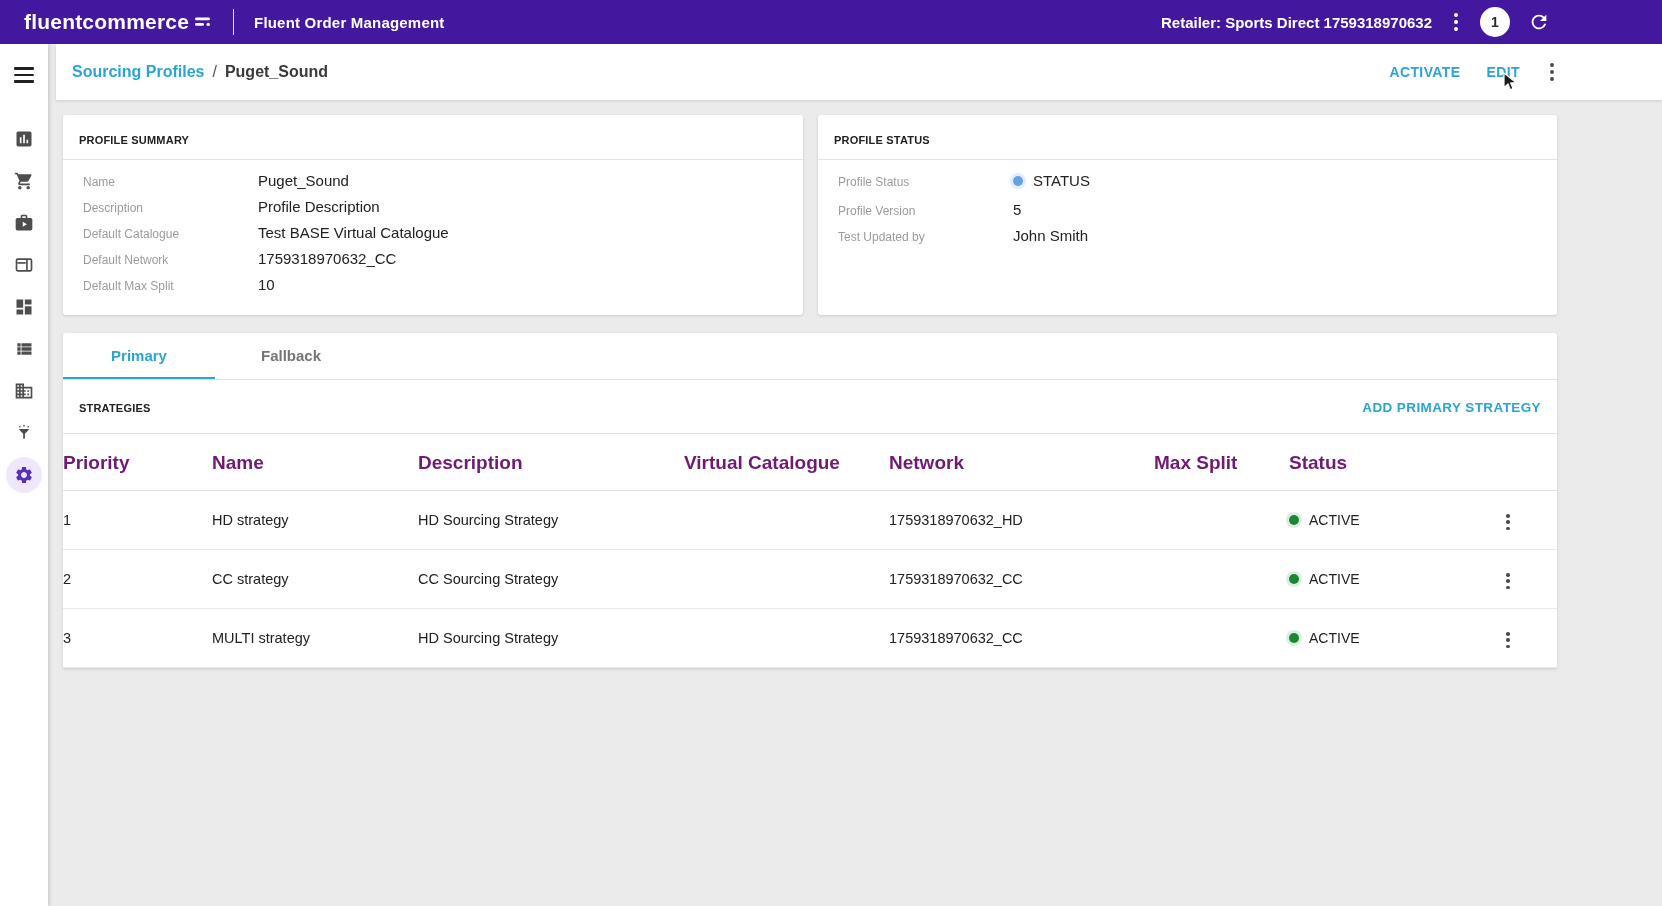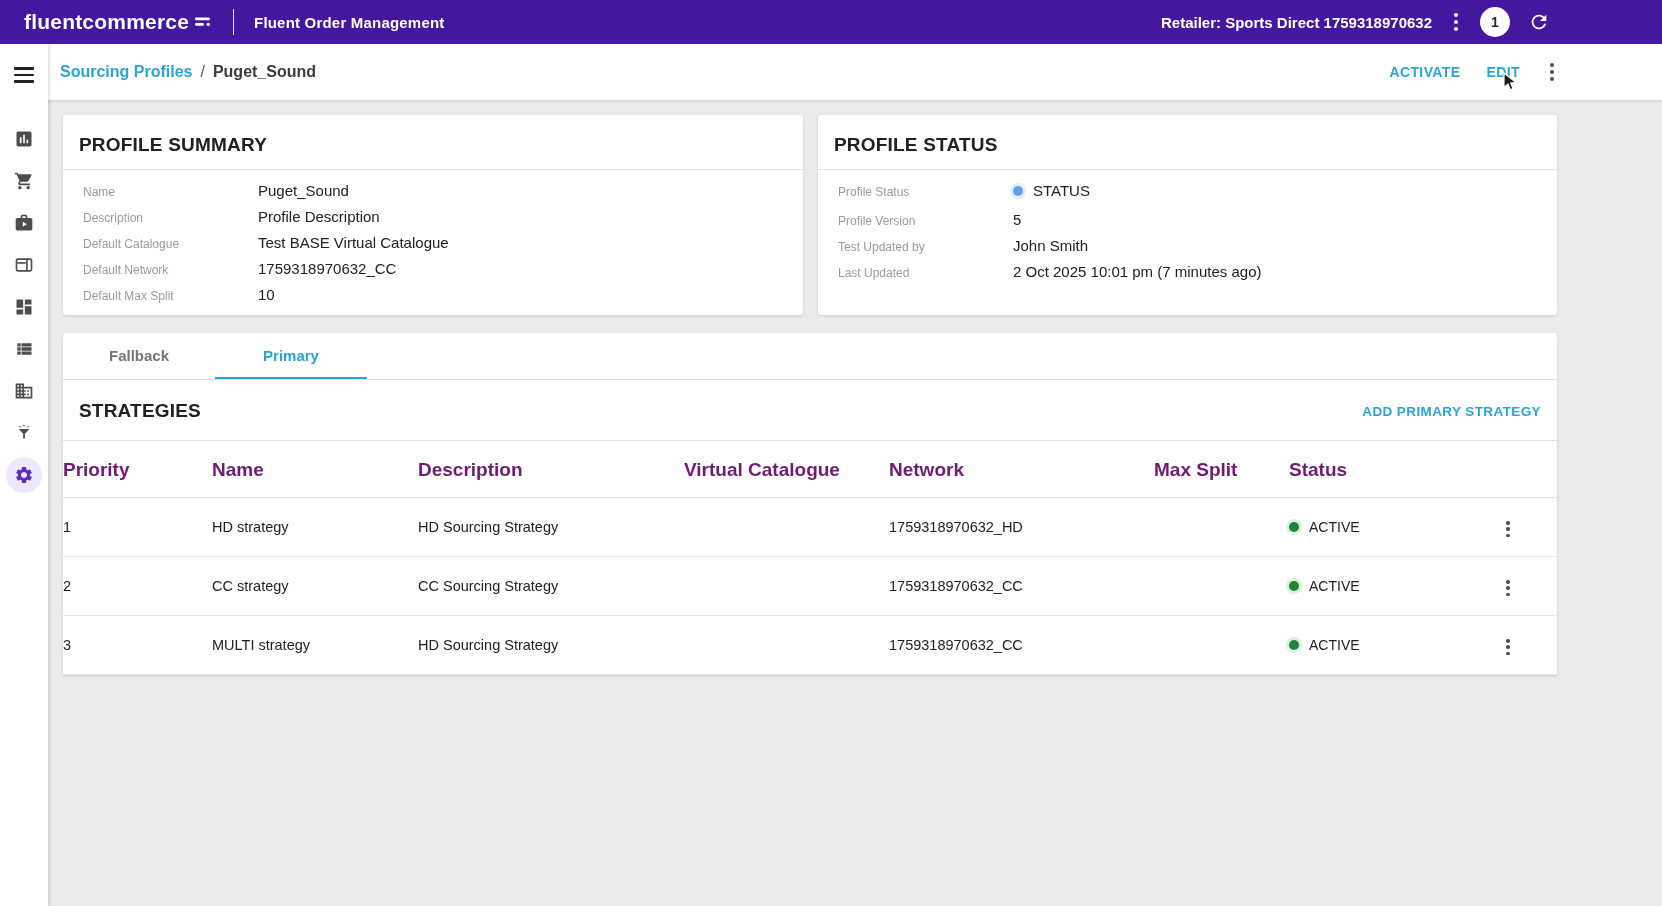--- a/index.html
+++ b/index.html
@@ -43,58 +43,58 @@
     color: #4d4d4d; cursor: pointer; position: relative; }
   .nav-icon svg { display: block; }
   .nav-icon.active { color: #5b2ec0; }
   .nav-icon.active::before {
     content: ""; position: absolute; width: 36px; height: 36px; border-radius: 50%;
     background: rgba(123,63,217,.12); left: -7px; top: -8px;
   }
 
   
   .page-header {
-    position: absolute; top: 44px; left: 44px; right: 0; height: 56px; background: #fff;
+    position: absolute; top: 44px; left: 56px; right: 0; height: 56px; background: #fff;
     box-shadow: 0 1px 3px rgba(0,0,0,.12); display: flex; align-items: center;
     padding: 0 104px 0 16px; z-index: 10;
   }
   .breadcrumb { font-size: 16px; display: flex; gap: 8px; align-items: center; }
   .breadcrumb .parent { color: #2AA4D4; font-weight: 700; cursor: pointer; }
   .breadcrumb .sep { color: #555; }
   .breadcrumb .current { color: #3a3a3a; font-weight: 700; }
   .header-actions { margin-left: auto; display: flex; align-items: center; gap: 26px; }
   .text-btn { color: #2AA4D4; font-size: 14px; font-weight: 700; letter-spacing: .4px; cursor: pointer; background: none; border: none; font-family: inherit; }
   .kebab.dark i { background: #4d4d4d; }
 
   
   .content { position: absolute; top: 100px; left: 48px; right: 0; bottom: 0; padding: 15px 105px 0 15px; }
   .cards-row { display: flex; gap: 15px; }
   .card { background: #fff; border-radius: 3px; box-shadow: 0 1px 3px rgba(0,0,0,.14); }
   .summary-card { width: 740px; height: 200px; }
   .status-card { flex: 1; height: 200px; }
-  .card-title { font-size: 19px; font-weight: 700; letter-spacing: .2px; color: #212121;
+  .card-title { font-size: 11px; font-weight: 700; letter-spacing: .2px; color: #212121;
     padding: 19px 16px 13px 16px; border-bottom: 1px solid #e4e4e4; }
   .card-body { padding: 12px 16px 0 20px; }
   .field-row { display: flex; align-items: baseline; margin-bottom: 9px; }
   .field-label { width: 175px; flex: none; font-size: 12px; color: #9b9b9b; }
   .field-value { font-size: 15px; color: #212121; }
   .status-inline { display: flex; align-items: center; gap: 10px; }
   .dot { width: 10px; height: 10px; border-radius: 50%; flex: none; }
   .dot.draft { background: #64A0E8; box-shadow: 0 0 0 3px rgba(100,160,232,.18); }
   .dot.active { background: #1D8634; box-shadow: 0 0 0 3px rgba(29,134,52,.15); }
 
   
   .strategies-card { margin-top: 18px; background: #fff; border-radius: 3px 3px 0 0;
     box-shadow: 0 1px 3px rgba(0,0,0,.14); }
   .tabs { display: flex; border-bottom: 1px solid #e0e0e0; }
   .tab { width: 152px; text-align: center; padding: 14px 0 13px; font-size: 15px; font-weight: 600;
     color: #757575; cursor: pointer; border-bottom: 2px solid transparent; }
   .tab.active { color: #2AA4D4; border-bottom-color: #2AA4D4; }
   .strategies-header { display: flex; align-items: center; padding: 20px 16px 18px 16px; }
-  .strategies-title { font-size: 19px; font-weight: 700; letter-spacing: .2px; }
+  .strategies-title { font-size: 11px; font-weight: 700; letter-spacing: .2px; }
   .add-btn { margin-left: auto; color: #2AA4D4; font-size: 13.5px; font-weight: 700; letter-spacing: .4px;
     cursor: pointer; background: none; border: none; font-family: inherit; }
 
   table.strategies { width: 100%; border-collapse: collapse; table-layout: fixed; }
   table.strategies th { border-top: 1px solid #e2e2e2; border-bottom: 1px solid #e2e2e2;
     font-size: 19px; font-weight: 700; color: #701a75; text-align: left; padding: 18px 0 16px; }
   table.strategies td { border-bottom: 1px solid #e9e9e9; font-size: 14.5px; color: #212121;
     text-align: left; padding: 0; height: 59px; }
   .cell-pad { padding-left: 24px; }
   .status-cell { display: flex; align-items: center; gap: 10px; font-size: 14px; }
@@ -256,32 +256,28 @@
           </span>
         </div>
         <div class="field-row">
           <span class="field-label">Profile Version</span>
           <span class="field-value">5</span>
         </div>
         <div class="field-row">
           <span class="field-label">Test Updated by</span>
           <span class="field-value">John Smith</span>
         </div>
-        <div class="field-row">
-          <span class="field-label">Last Updated</span>
-          <span class="field-value">2 Oct 2025 10:01 pm (7 minutes ago)</span>
-        </div>
       </div>
     </div>
   </div>
 
   <div class="strategies-card">
     <div class="tabs">
+      <div class="tab active">Primary</div>
       <div class="tab">Fallback</div>
-      <div class="tab active">Primary</div>
     </div>
 
     <div class="strategies-header">
       <span class="strategies-title">STRATEGIES</span>
       <button class="add-btn">ADD PRIMARY STRATEGY</button>
     </div>
 
     <table class="strategies">
       <colgroup>
         <col style="width:149px">

